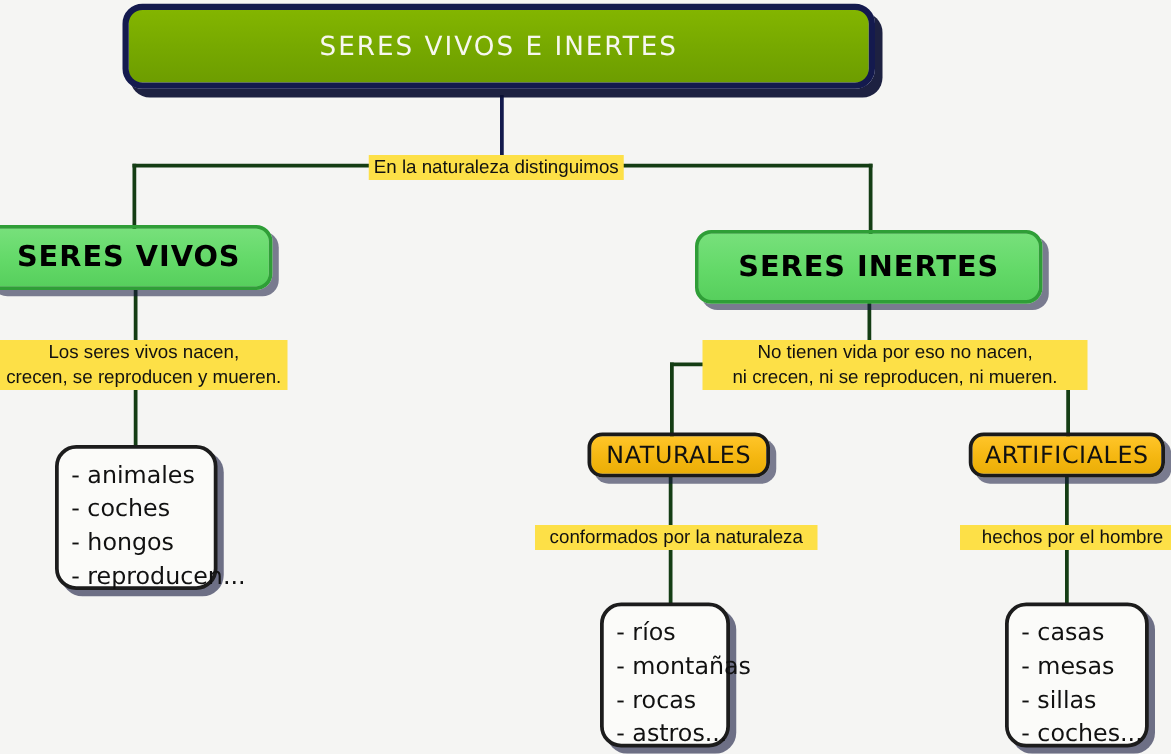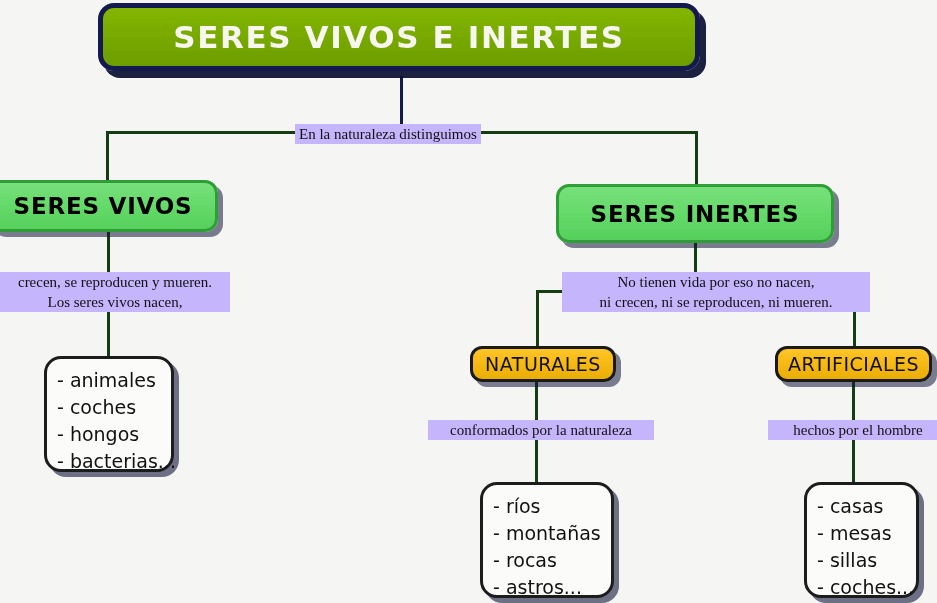--- a/index.html
+++ b/index.html
@@ -41,22 +41,22 @@
     border-radius: 16px;
     box-sizing: border-box;
     box-shadow: 6px 7px 0 rgba(10,14,50,0.92);
     display: flex;
     align-items: center;
     justify-content: center;
   }
   .title-text {
     color: #f7f7ef;
     font-family: "DejaVu Sans", sans-serif;
-    font-weight: bold;
-    font-size: 31px;
+    font-weight: normal;
+    font-size: 21px;
     letter-spacing: 1.6px;
     white-space: nowrap;
   }
 
   
   .green-box {
     position: absolute;
     background: #63d968;
     background: linear-gradient(180deg, #77e07b 0%, #63d968 55%, #57cf5d 100%);
     border: 3px solid #2f9e37;
@@ -140,40 +140,40 @@
   }
   #list-vivos {
     left: 44px;
     top: 356px;
     width: 130px;
     height: 116px;
   }
   #list-naturales {
     left: 480px;
     top: 482px;
-    width: 134px;
+    width: 104px;
     height: 116px;
   }
   #list-artificiales {
     left: 804px;
     top: 482px;
     width: 115px;
     height: 116px;
   }
 
   
   .caption {
     position: absolute;
     color: #111111;
-    font-family: Liberation Serif, serif;
+    font-family: Liberation Sans, sans-serif;
     font-size: 15px;
     line-height: 20px;
     text-align: center;
     white-space: nowrap;
-    background: #c4b5fd;
+    background: #fde047;
     padding: 0 4px;
   }
   #cap-link-top {
     left: 295px;
     top: 124px;
     font-size: 15px;
   }
   #cap-vivos {
     left: 0px;
     top: 272px;
@@ -226,29 +226,29 @@
     <span class="title-text">SERES VIVOS E INERTES</span>
   </div>
 
   <div class="caption" id="cap-link-top">En la naturaleza distinguimos</div>
 
   <div class="green-box" id="box-seres-vivos">
     <span class="label">SERES VIVOS</span>
   </div>
 
   <div class="caption" id="cap-vivos">
+    <div>Los seres vivos nacen,</div>
     <div>crecen, se reproducen y mueren.</div>
-    <div>Los seres vivos nacen,</div>
   </div>
 
   <div class="list-box" id="list-vivos">
     <div class="item">- animales</div>
     <div class="item">- coches</div>
     <div class="item">- hongos</div>
-    <div class="item">- bacterias...</div>
+    <div class="item">- reproducen...</div>
   </div>
 
   <div class="green-box" id="box-seres-inertes">
     <span class="label">SERES INERTES</span>
   </div>
 
   <div class="caption" id="cap-inertes">
     <div>No tienen vida por eso no nacen,</div>
     <div>ni crecen, ni se reproducen, ni mueren.</div>
   </div>

